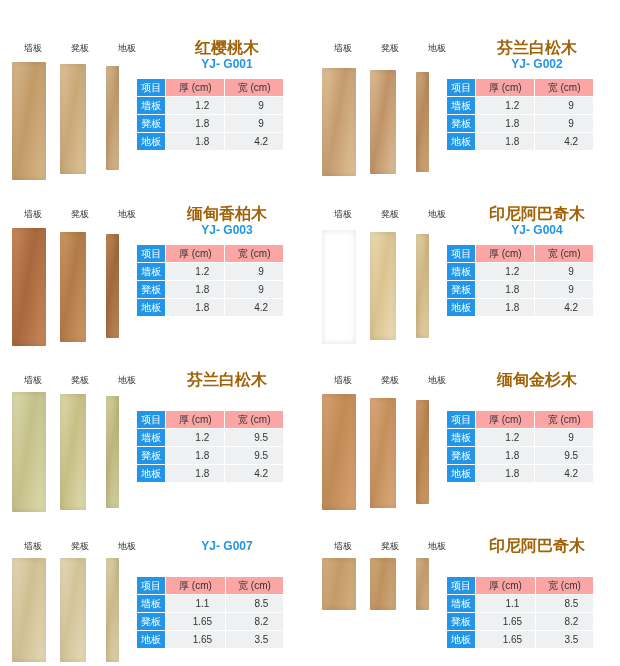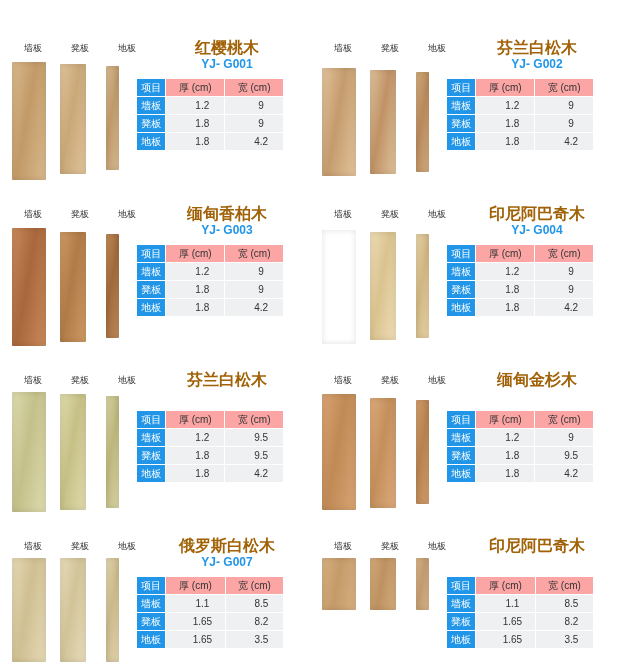--- a/index.html
+++ b/index.html
@@ -402,21 +402,20 @@
           <span class="lbl-b">凳板</span>
           <span class="lbl-c">地板</span>
         </div>
         <div class="boards">
           <div class="board b1" style="height: 104px; top: 2px; background: linear-gradient(100deg, rgb(230, 217, 182) 0%, rgb(207, 191, 146) 45%, rgb(230, 217, 182) 100%); box-shadow: rgba(0, 0, 0, 0.12) 0px 0px 6px inset;"></div>
           <div class="board b2" style="height: 104px; top: 2px; background: linear-gradient(100deg, rgb(232, 220, 187) 0%, rgb(210, 195, 152) 45%, rgb(232, 220, 187) 100%); box-shadow: rgba(0, 0, 0, 0.12) 0px 0px 6px inset;"></div>
           <div class="board b3" style="height: 104px; top: 2px; background: linear-gradient(100deg, rgb(226, 213, 175) 0%, rgb(203, 186, 140) 45%, rgb(226, 213, 175) 100%); box-shadow: rgba(0, 0, 0, 0.12) 0px 0px 6px inset;"></div>
         </div>
       </div>
       <div class="titleblock">
-        <div class="title-name">俄罗斯白松木</div>
         <div class="title-code">YJ- G007</div>
       </div>
       <table class="spec">
         <tbody>
             <tr>
           <td class="hdr-blue">项目</td>
           <td class="hdr-grey">厚 (cm)</td>
           <td class="hdr-grey">宽 (cm)</td>
         </tr>
         <tr>

